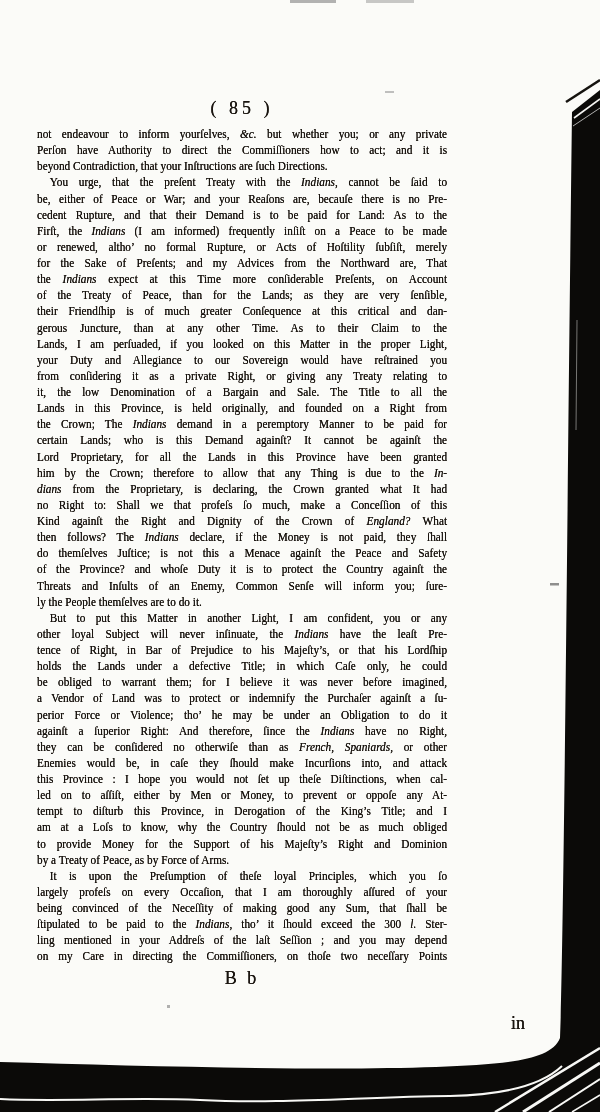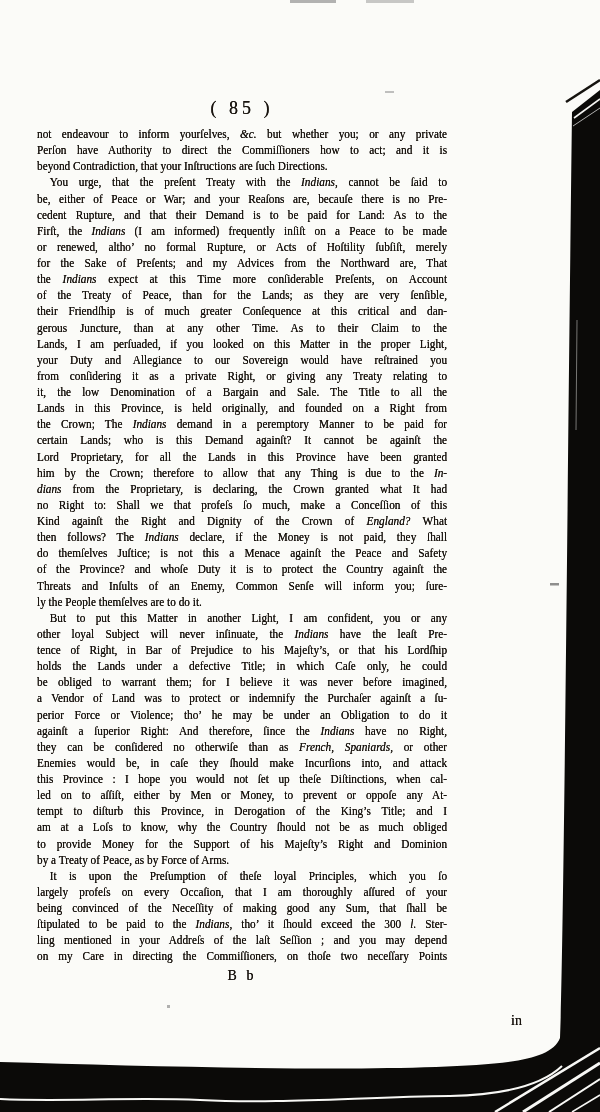--- a/index.html
+++ b/index.html
@@ -24,21 +24,21 @@
     transform-origin:0 0;
     font-size:13.3px;line-height:16.12px;
     text-shadow:0 0 .4px currentColor;
   }
   .line{text-align:justify;text-align-last:justify;}
   .line.flush{text-align-last:left;}
   .line.indent{text-indent:15px;}
   .line i{font-style:italic;}
   .signature-line{
     position:absolute;top:968px;left:37px;width:410px;height:18px;
-    font-size:14px;text-shadow:0 0 .4px currentColor;
+    font-size:18px;text-shadow:0 0 .4px currentColor;
   }
   .signature{position:absolute;left:0;top:0;width:100%;text-align:center;letter-spacing:3px;}
   .catchword{position:absolute;left:474px;top:2px;margin-top:43px;}
   .artifacts{position:absolute;top:0;left:0;pointer-events:none;}
 </style>
 </head>
 <body>
 
 <div class="page">
 

